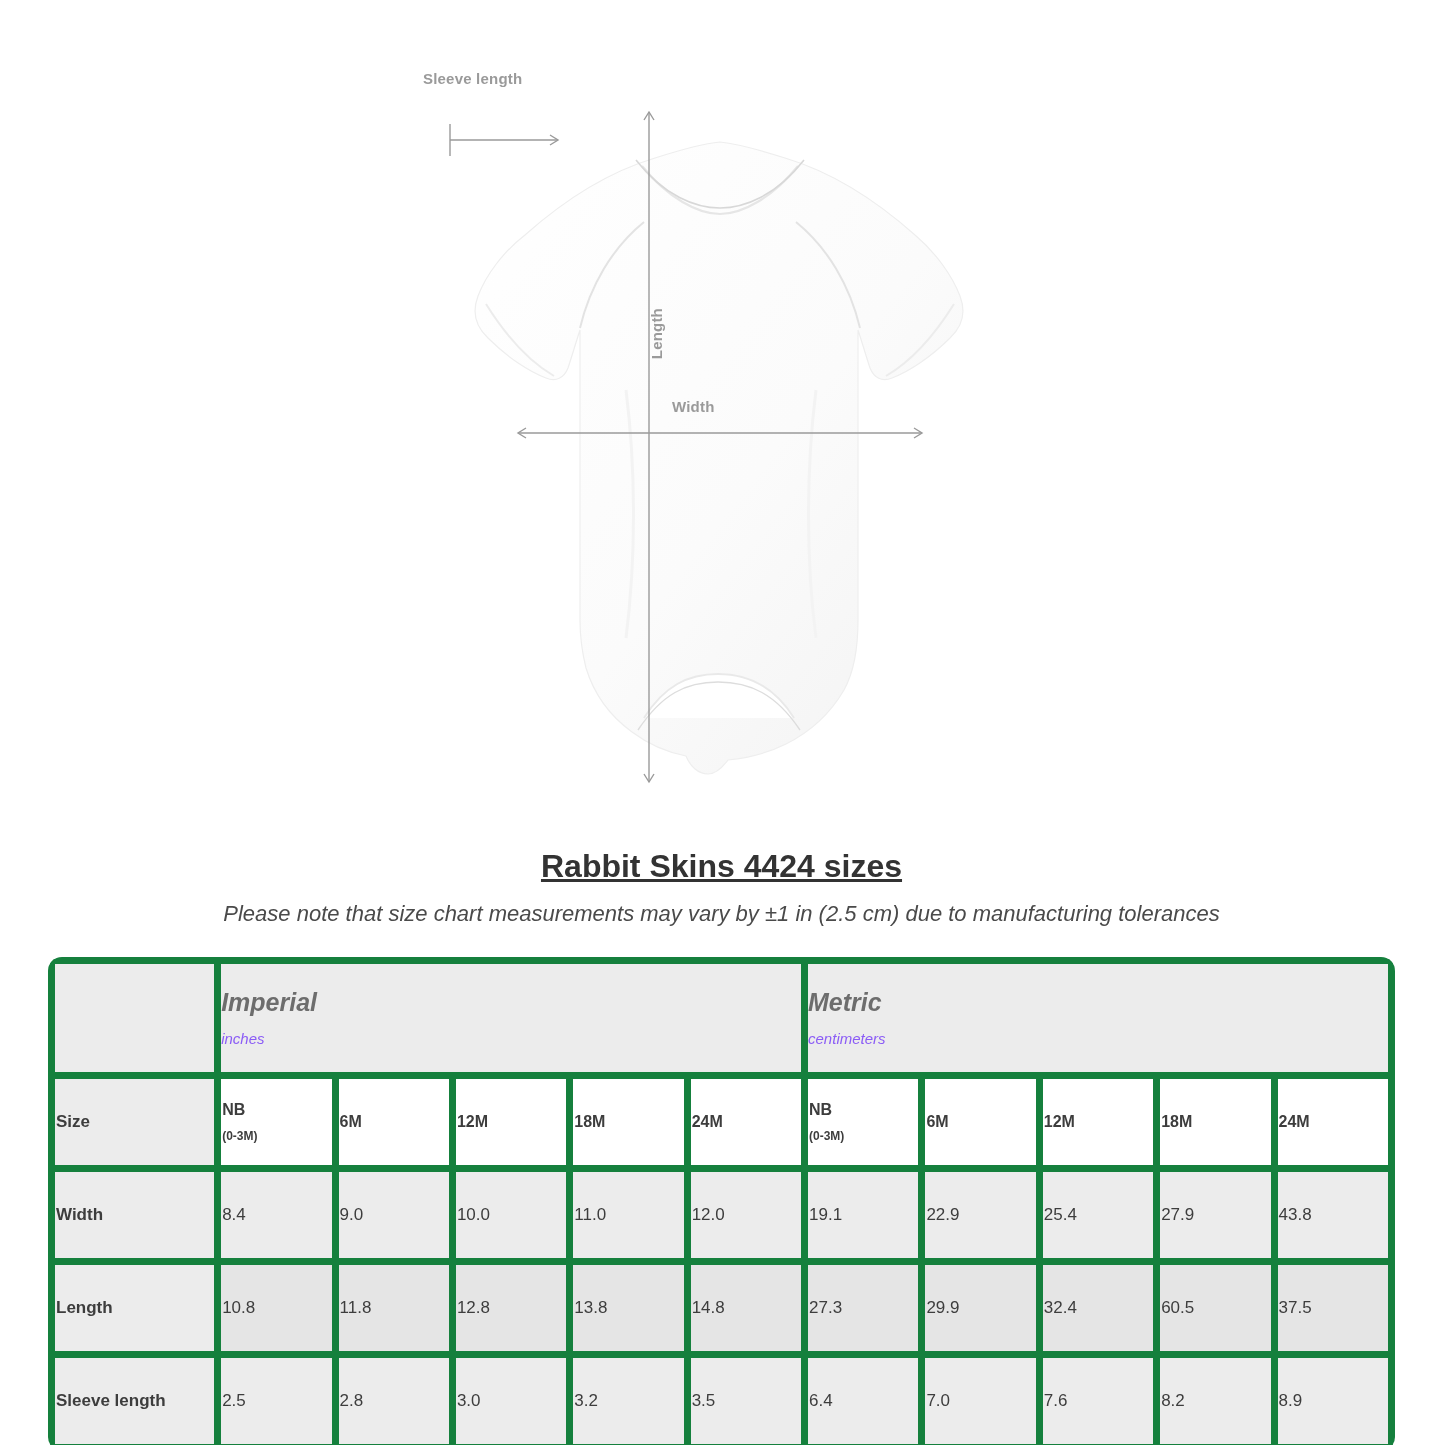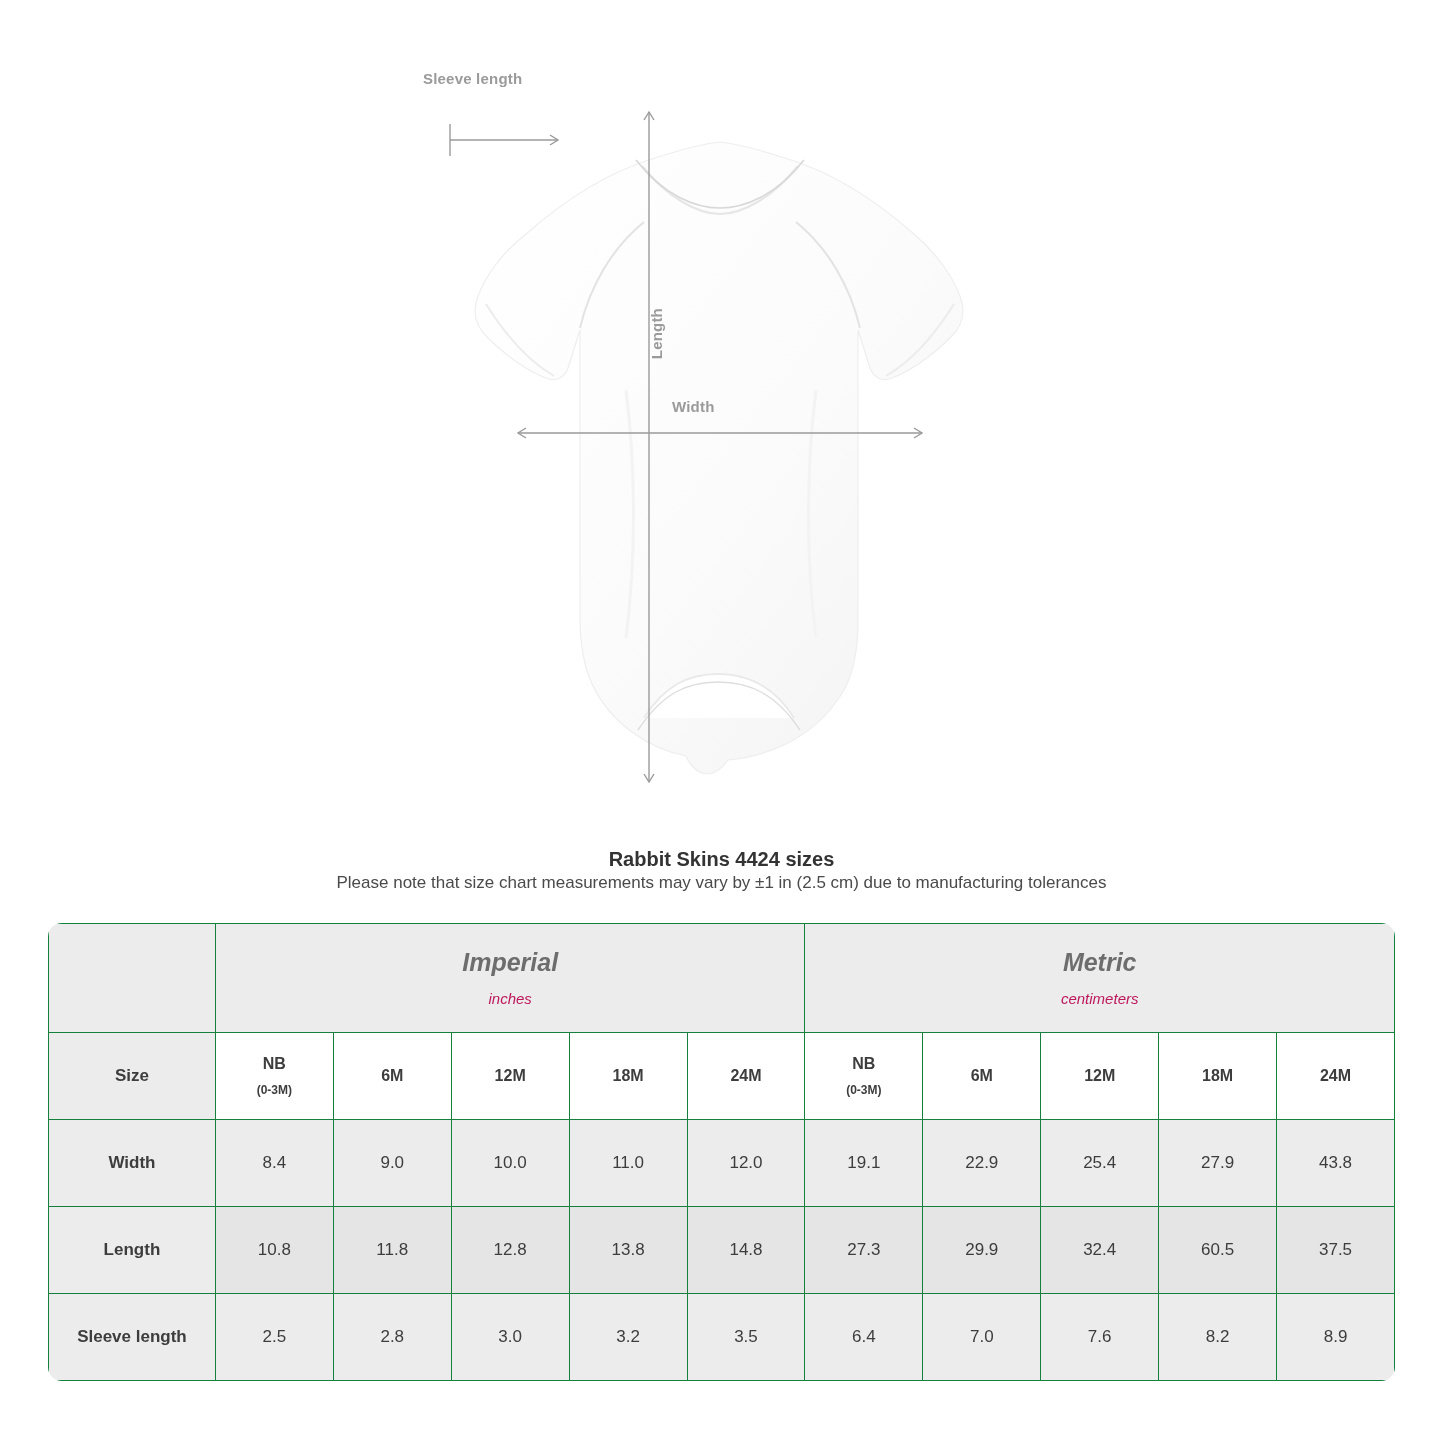--- a/index.html
+++ b/index.html
@@ -59,65 +59,66 @@
     writing-mode: vertical-rl;
     transform: rotate(180deg);
   }
 
   
   .title-block {
     text-align: center;
     margin-top: 18px;
   }
   .chart-title {
-    font-size: 20px;
+    font-size: 32px;
     font-weight: bold;
     color: #333333;
-    margin: 0 0 2px 0;
+    margin: 0 0 16px 0;
+    text-decoration: underline;
   }
   .chart-note {
-    font-size: 17px;
+    font-size: 22px;
+    font-style: italic;
     color: #4a4a4a;
     margin: 0;
     text-align: center;
   }
 
   
   .table-wrap {
     margin: 30px 48px 0 48px;
     border-radius: 14px;
     overflow: hidden;
   }
   table.size-table {
     width: 100%;
     border-collapse: collapse;
     table-layout: fixed;
   }
   table.size-table td, table.size-table th {
-    border: 1px solid #15803d;
-    text-align: center;
+    border: 7px solid #15803d;
     vertical-align: middle;
   }
   
   .unit-row td {
     background: #ececec;
     height: 108px;
     padding: 0;
   }
   .unit-name {
     font-size: 25px;
     font-weight: bold;
     font-style: italic;
     color: #6d6d6d;
     line-height: 1.1;
   }
   .unit-sub {
     font-size: 15px;
     font-style: italic;
-    color: #be185d;
+    color: #8b5cf6;
     margin-top: 13px;
   }
   .corner-cell {
     background: #ececec;
   }
 
   
   .head-row td {
     background: #ffffff;
     height: 84px;

